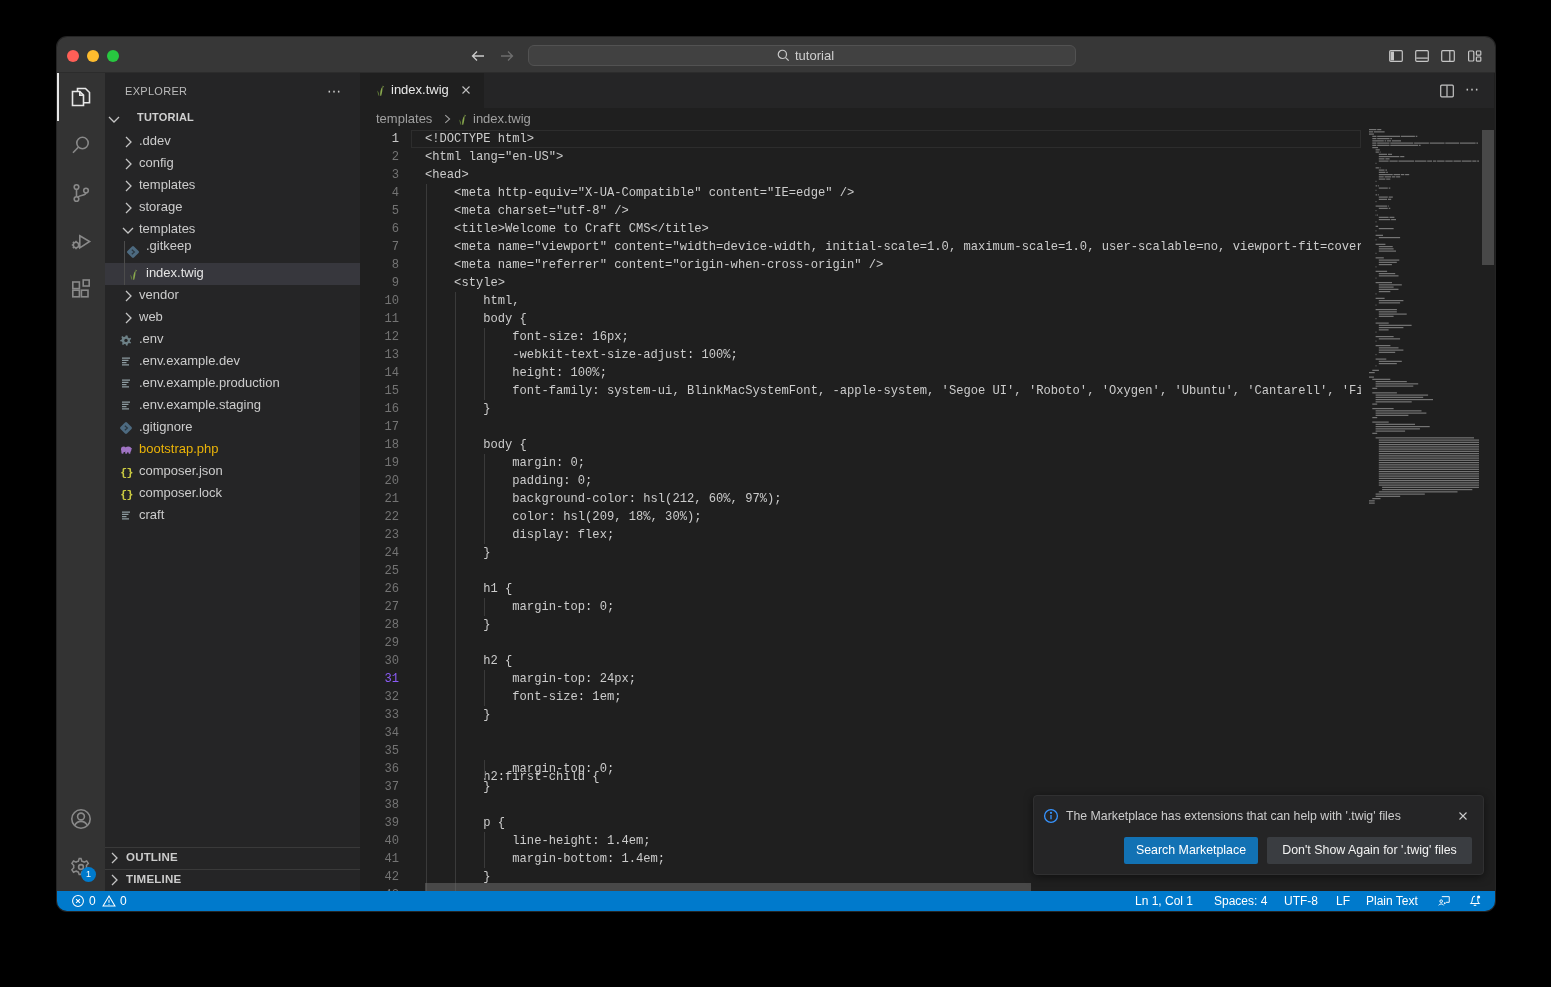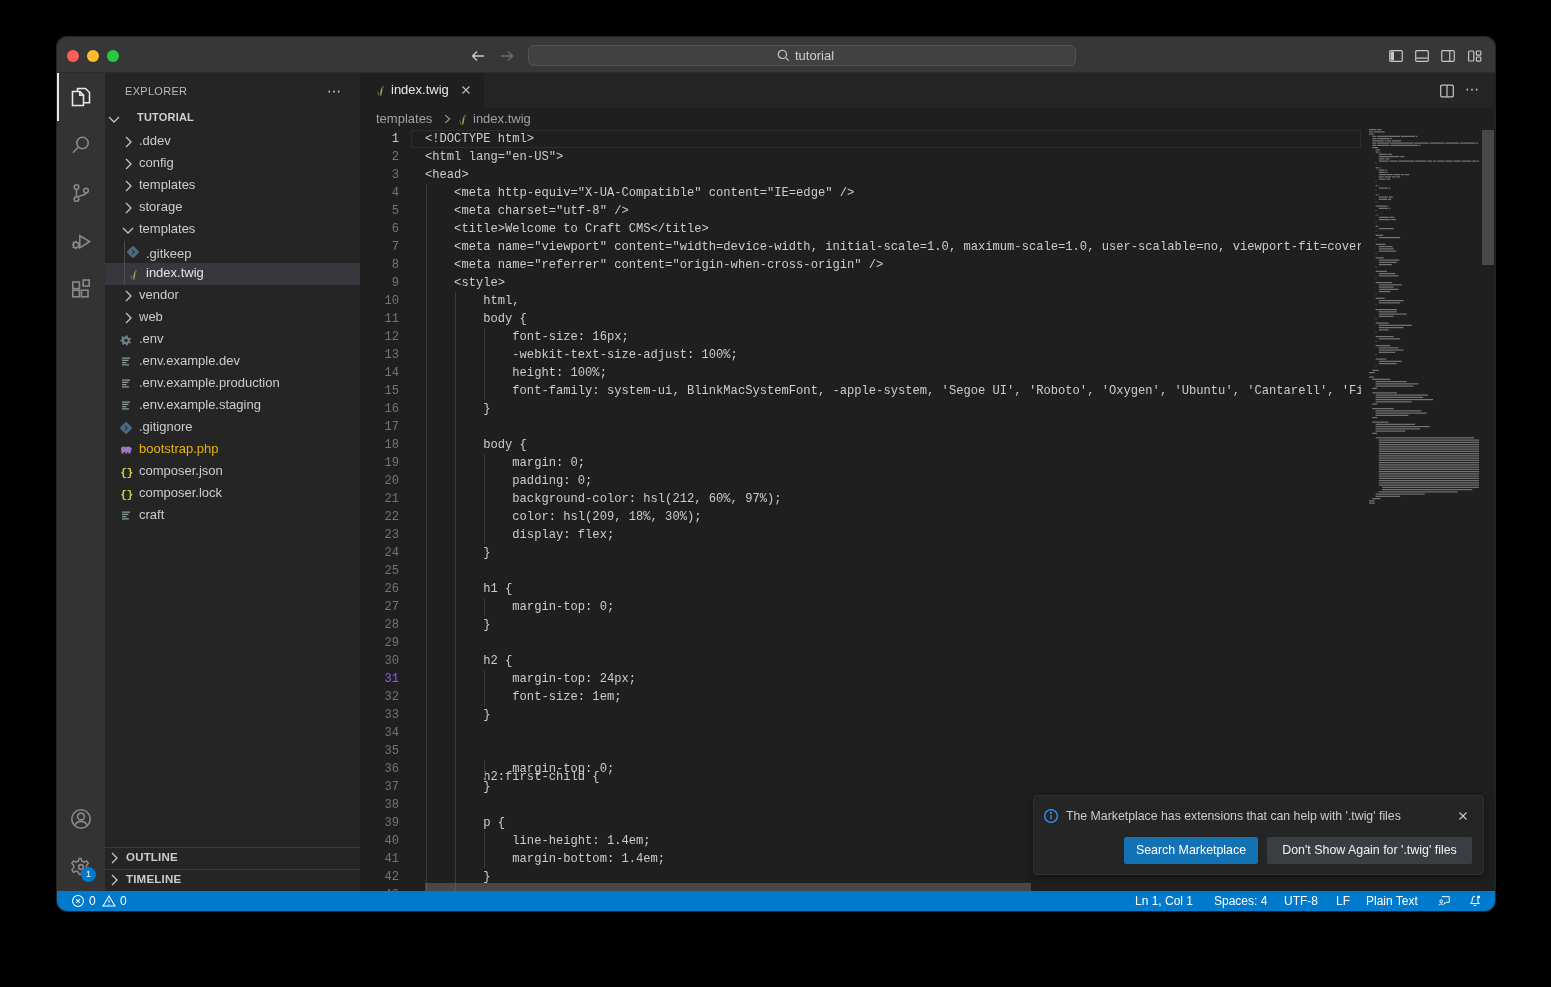--- a/index.html
+++ b/index.html
@@ -112,21 +112,21 @@
       </svg>
       <div class="abs" style="left:139px;top:199px;font-size:13px;color:#cccccc">storage</div>
       <svg class="abs" style="left:120px;top:222px" width="16" height="16" viewBox="0 0 16 16">
         <path d="M3,6 L8,11 L13,6" fill="none" stroke="#c5c5c5" stroke-width="1.3"></path>
       </svg>
       <div class="abs" style="left:139px;top:221px;font-size:13px;color:#cccccc">templates</div>
       <svg class="abs" style="left:125px;top:244px" width="16" height="16" viewBox="0 0 16 16">
         <rect x="3.4" y="3.4" width="9.2" height="9.2" rx="1.4" transform="rotate(45 8 8)" fill="#4d6a80"></rect>
         <path d="M6.8,5.8 L9.4,8 L6.8,10.2" fill="none" stroke="#2b3740" stroke-width="1.2"></path>
       </svg>
-      <div class="abs" style="left:146px;top:246px;font-size:13px;color:#cccccc">.gitkeep</div>
+      <div class="abs" style="left:146px;top:238px;font-size:13px;color:#cccccc">.gitkeep</div>
       <svg class="abs" style="left:125px;top:266px" width="16" height="16" viewBox="0 0 16 16">
         <path d="M8.2,13.8 C8.0,10.2 8.6,6.8 10.4,4.4 C10.8,7.2 10.0,10.8 9.2,13.8 Z" fill="#8aaa4e"></path>
         <path d="M7.3,13.8 C7.1,11.6 6.5,9.8 5.3,8.6 C5.5,10.8 6.2,12.8 6.7,13.8 Z" fill="#637f38"></path>
         <path d="M10.8,3.4 L12.0,5.0 L10.6,5.5 Z" fill="#8aaa4e"></path>
       </svg>
       <div class="abs" style="left:146px;top:265px;font-size:13px;color:#e4e4e4">index.twig</div>
       <svg class="abs" style="left:120px;top:288px" width="16" height="16" viewBox="0 0 16 16">
         <path d="M6,3 L11,8 L6,13" fill="none" stroke="#c5c5c5" stroke-width="1.3"></path>
       </svg>
       <div class="abs" style="left:139px;top:287px;font-size:13px;color:#cccccc">vendor</div>

